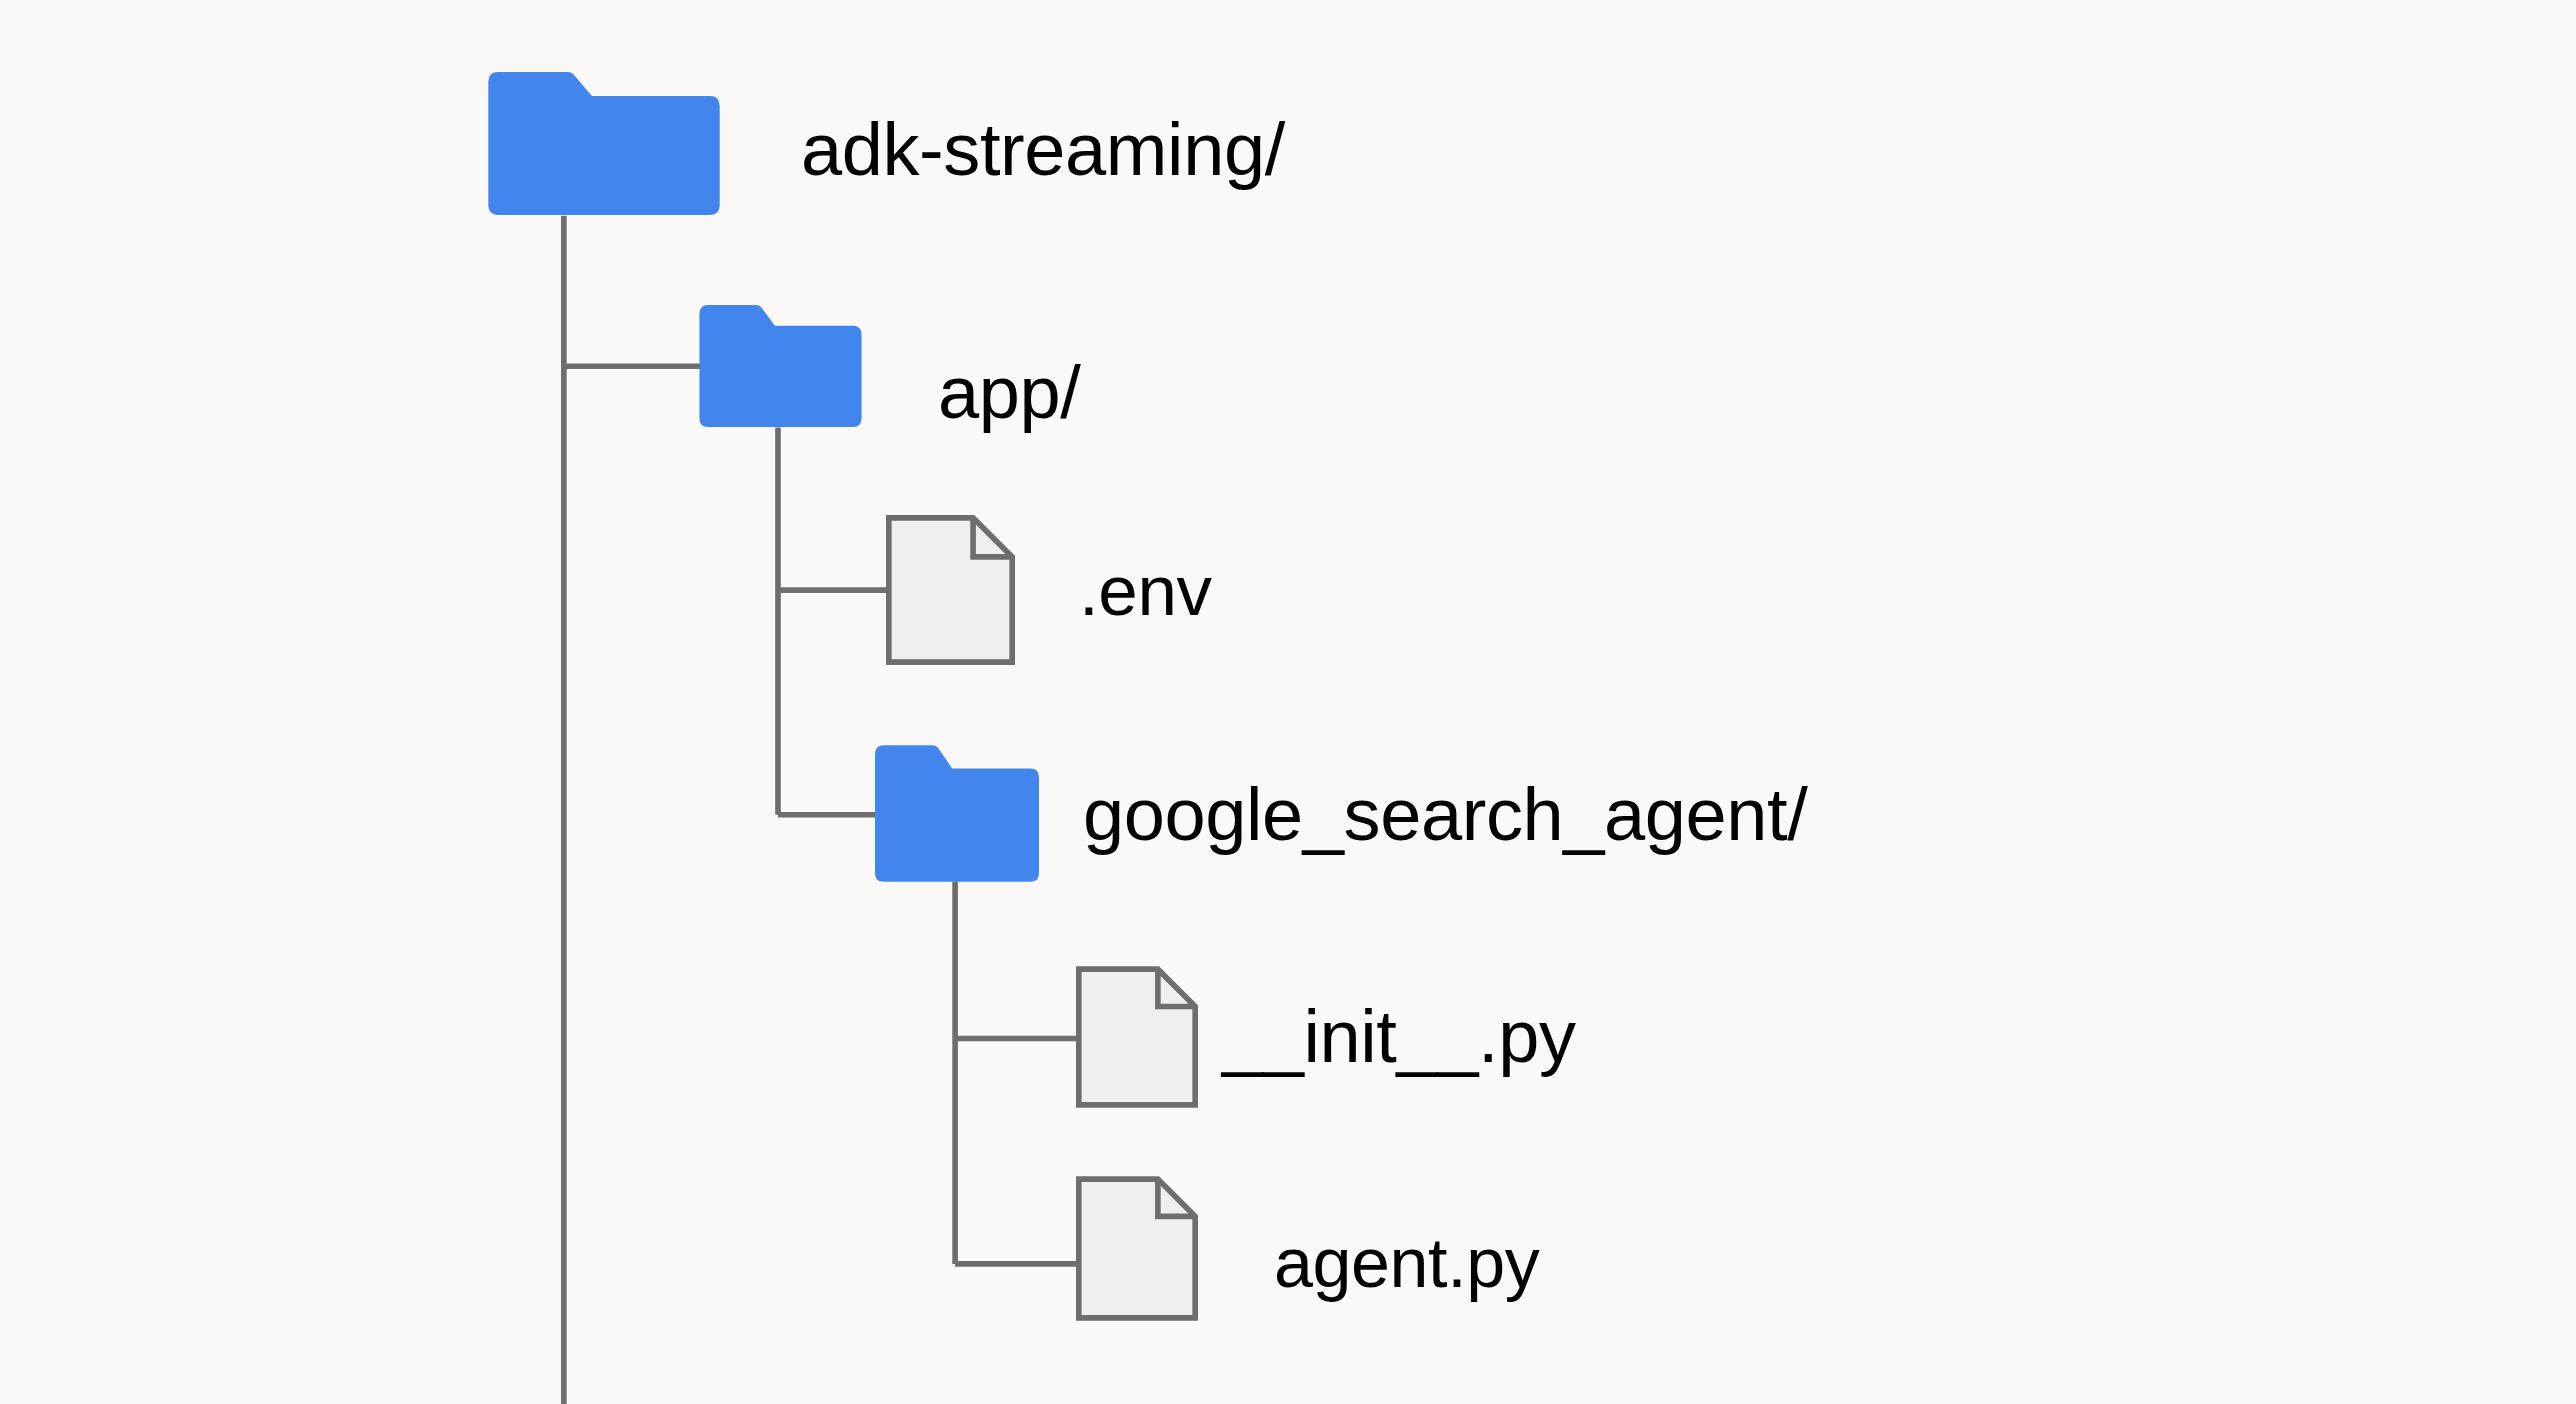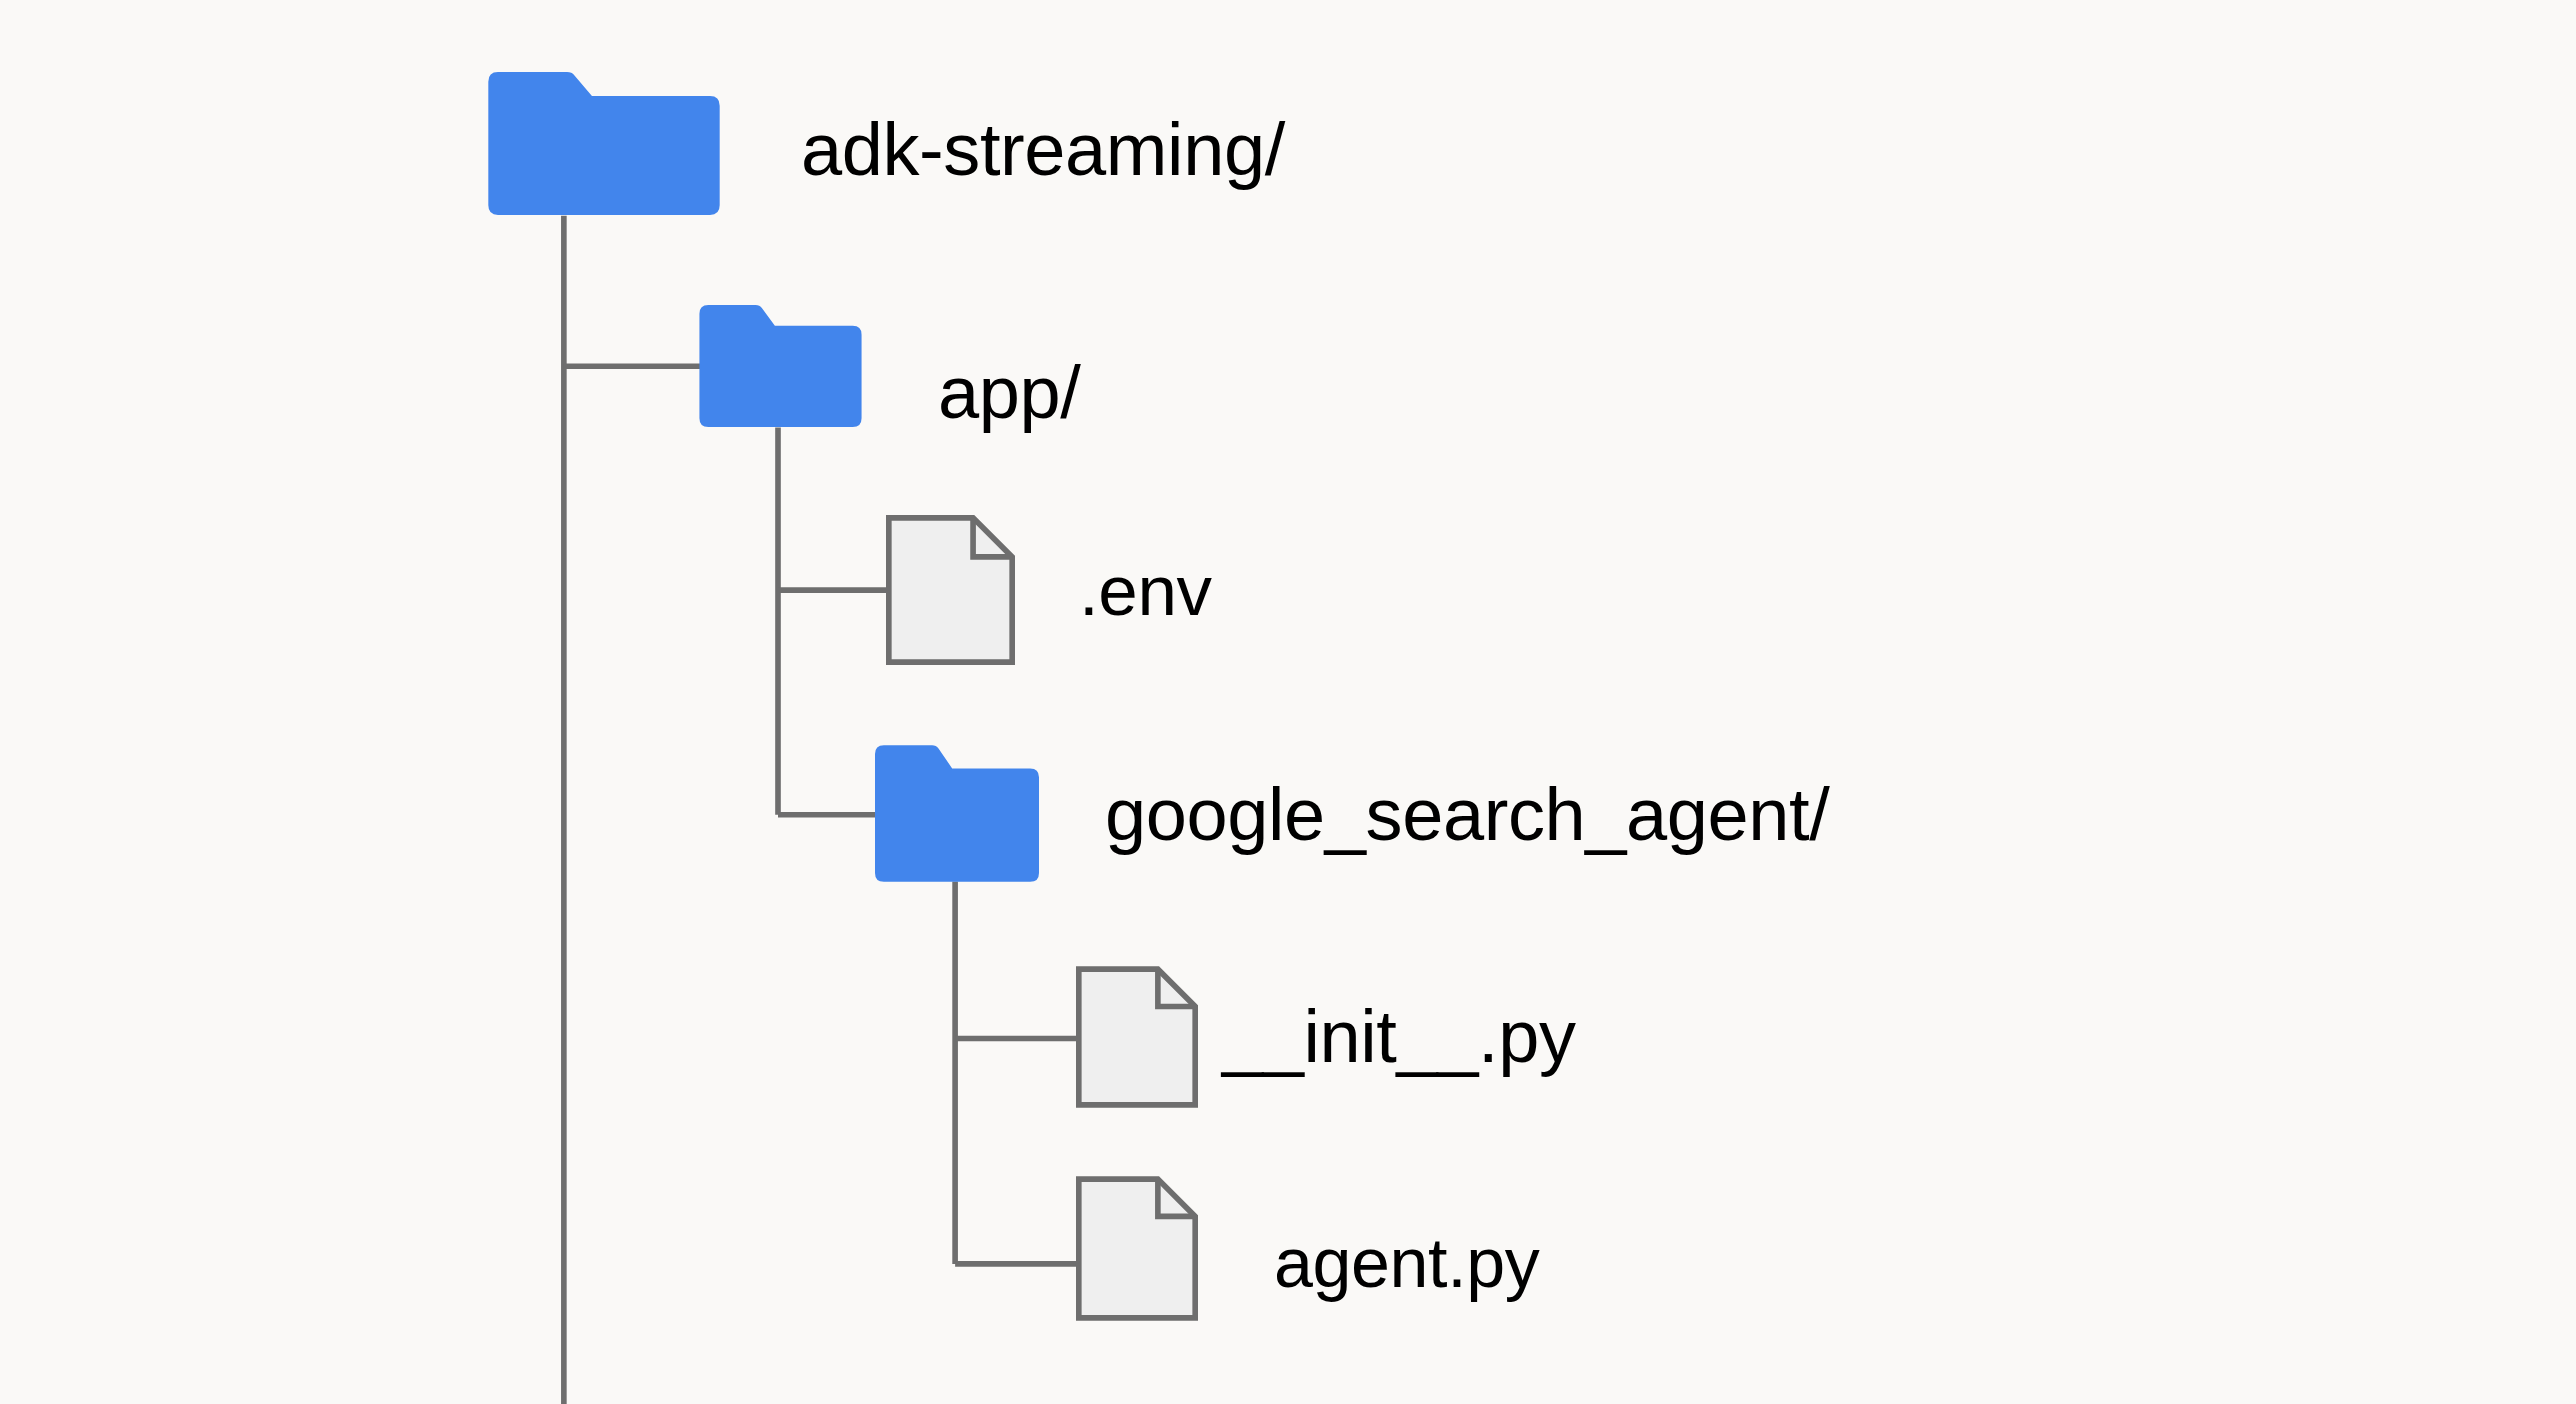--- a/index.html
+++ b/index.html
@@ -38,21 +38,21 @@
   }
 
   .node-icon {
     position: absolute;
   }
 
   
   .lbl-root  { left: 801px;  top: 150px;  font-size: 74px; }
   .lbl-app   { left: 938px; top: 369px;  font-size: 74px; margin-top: 24px; }
   .lbl-env   { left: 1079px; top: 590px;  font-size: 71px; }
-  .lbl-gsa   { left: 1083px; top: 815px; font-size: 74px; margin-left: 22px; }
+  .lbl-gsa   { left: 1083px; top: 815px; font-size: 74px; }
   .lbl-init  { left: 1222px; top: 1037px; font-size: 74px; text-align: center; }
   .lbl-agent { left: 1274px; top: 1263px; font-size: 70px; }
 
   
   .ico-root { left: 488px;  top: 72px;   width: 232px; height: 143px; }
   .ico-app  { left: 699px;  top: 305px;  width: 163px; height: 122px; }
   .ico-env  { left: 886px; top: 515px;  width: 129px; height: 150px; }
   .ico-gsa  { left: 875px; top: 745px;  width: 164px; height: 137px; }
   .ico-init { left: 1076px; top: 966px; width: 122px; height: 142px; }
   .ico-agn  { left: 1076px; top: 1176px; width: 122px; height: 145px; }

